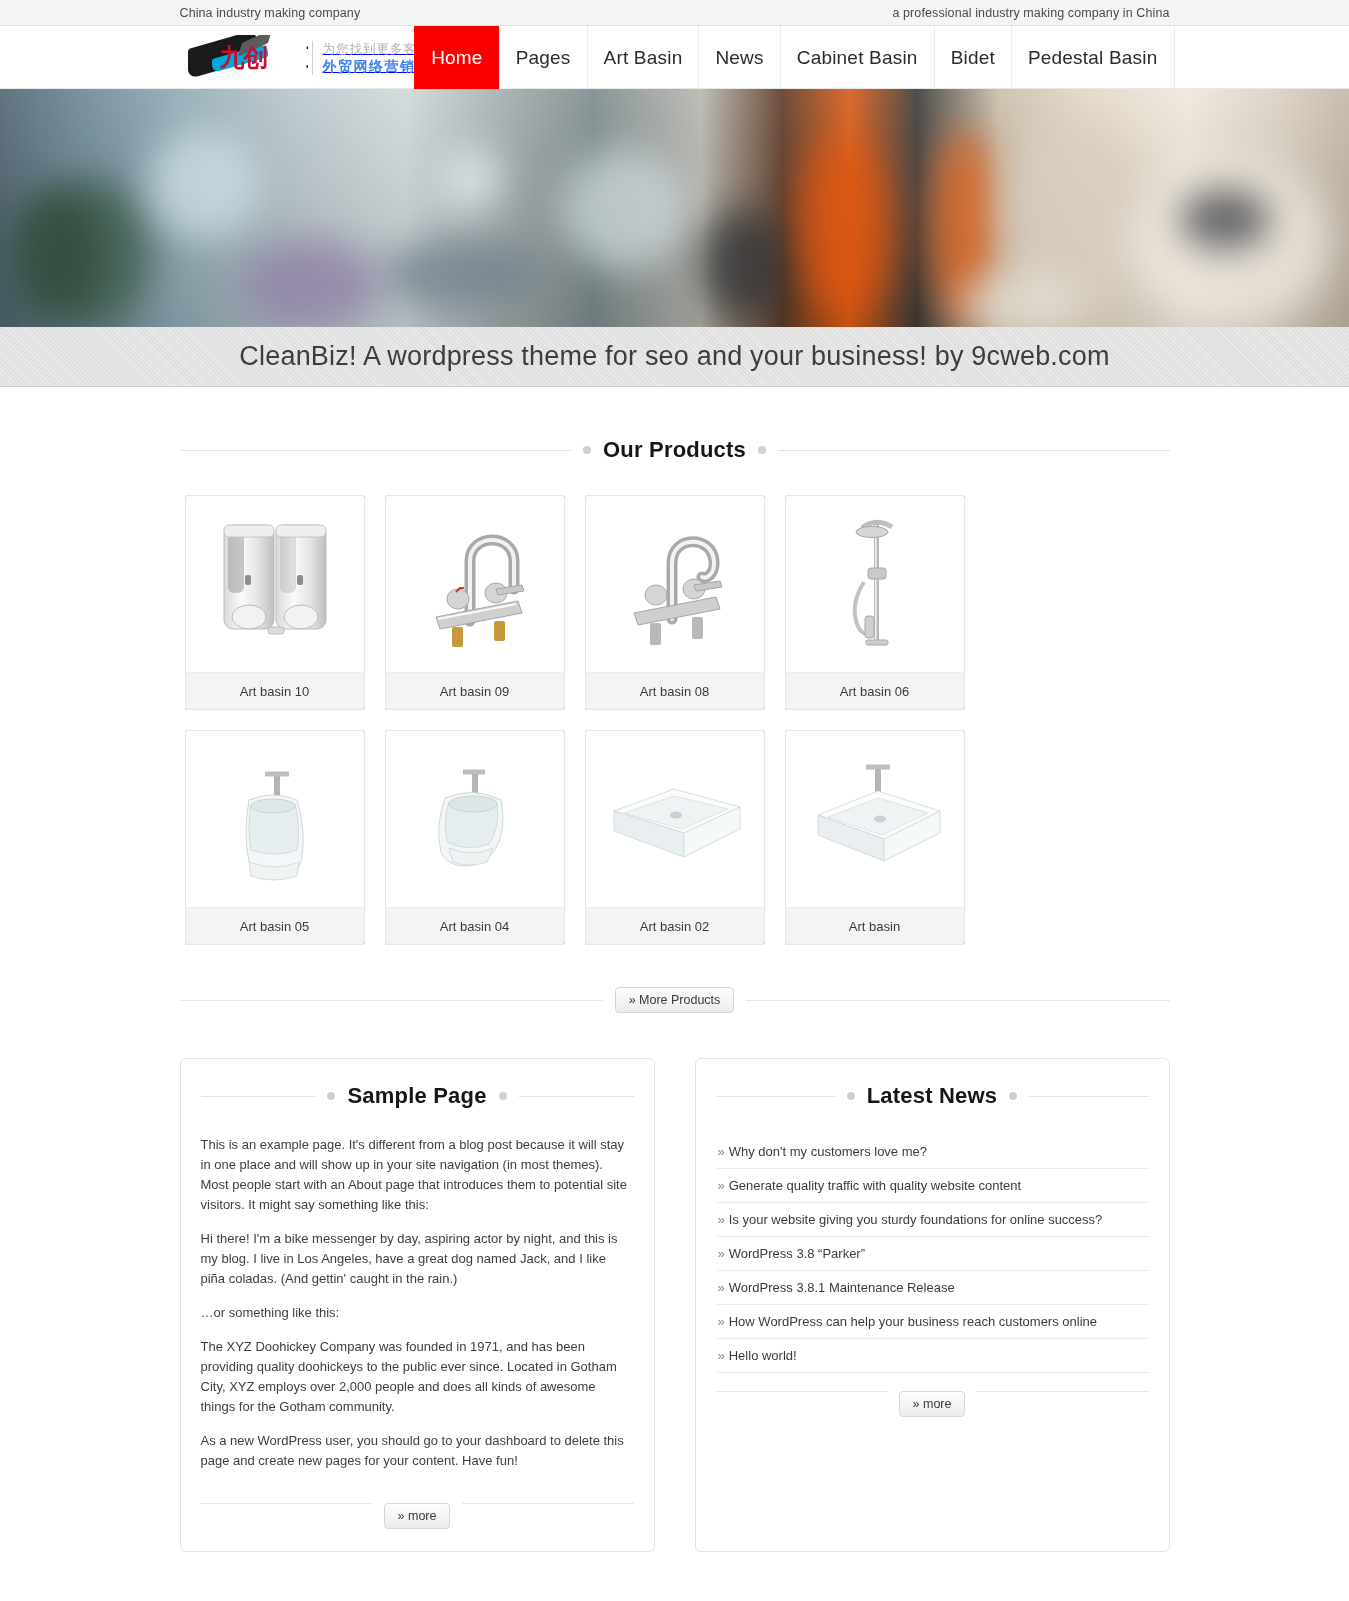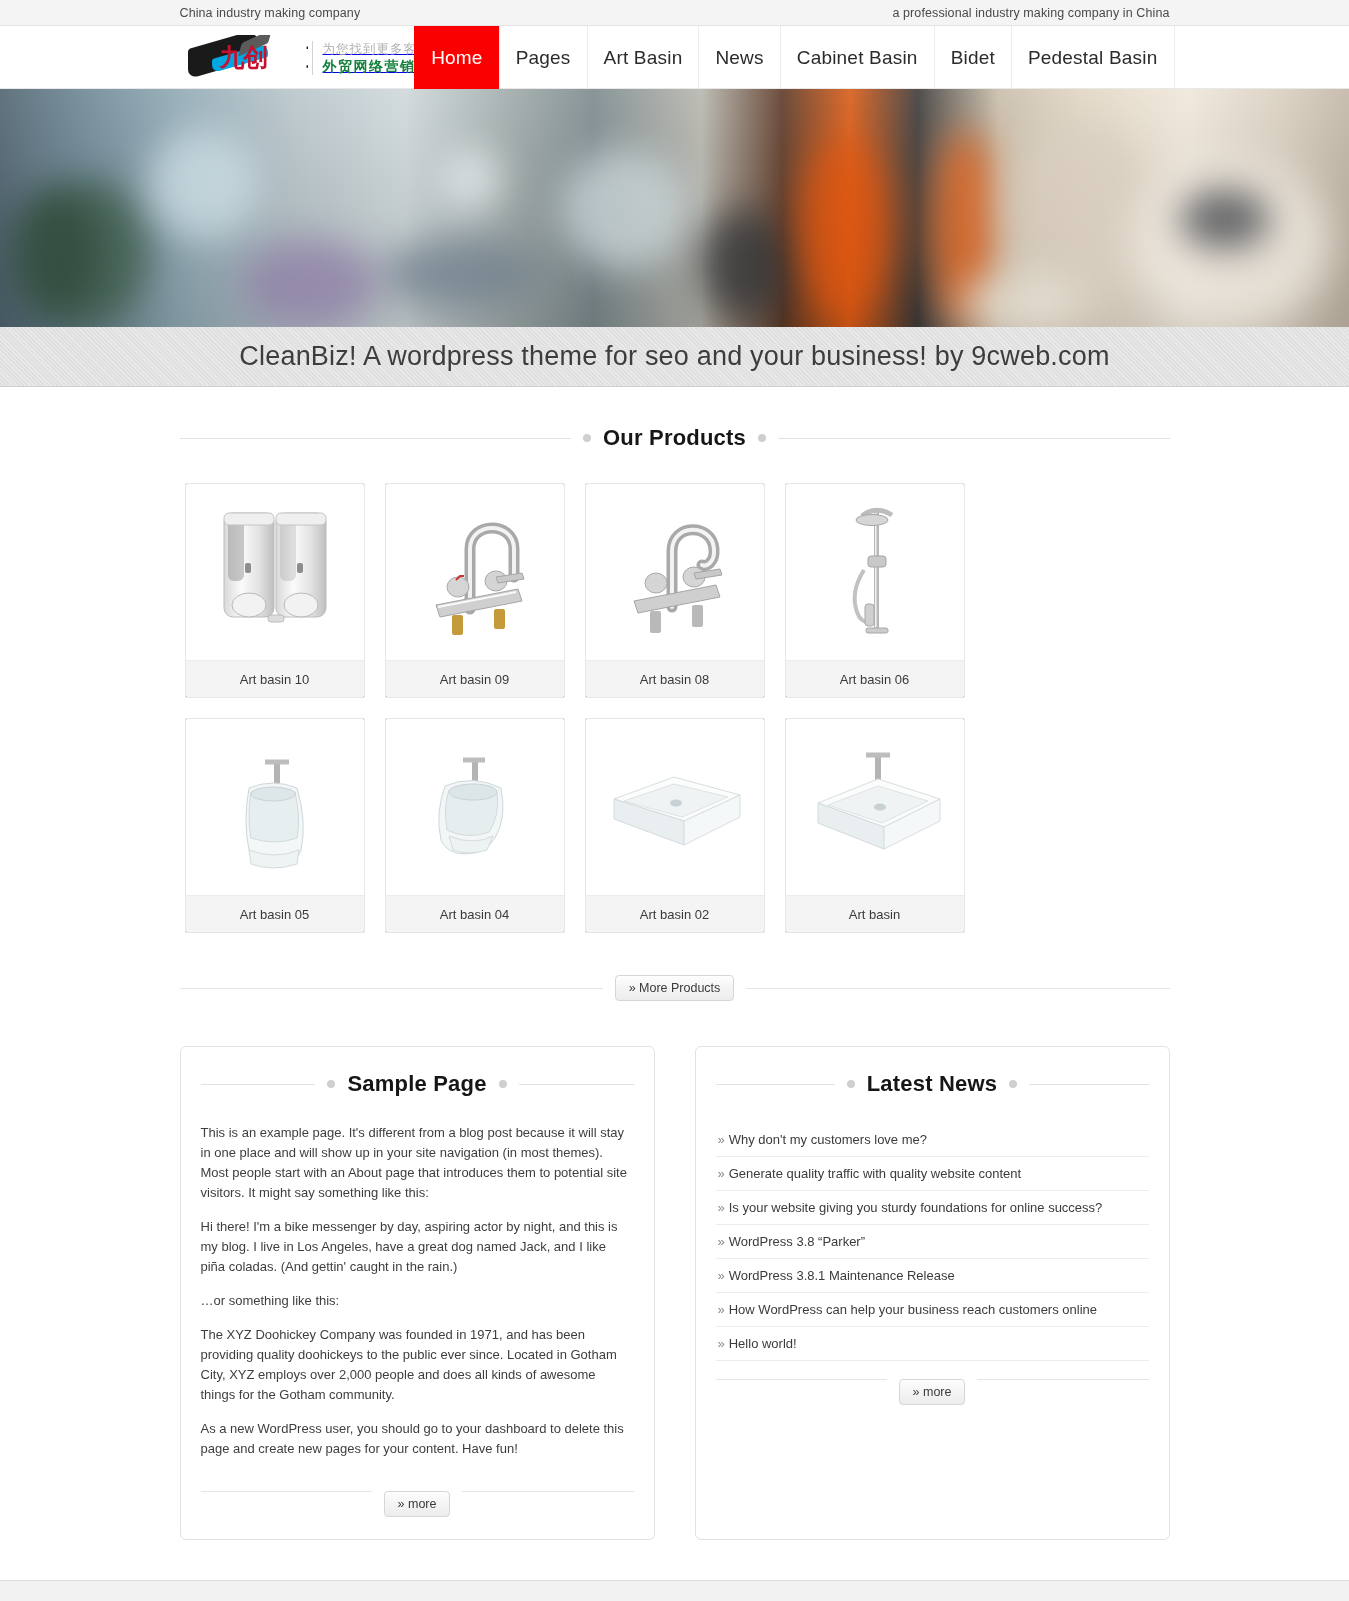--- a/index.html
+++ b/index.html
@@ -110,21 +110,21 @@
     font-family: "DejaVu Sans", sans-serif;
     font-size: 12.5px;
     color: #b0b0b0;
     letter-spacing: 1px;
     line-height: 17px;
   }
   .logo-tag-2 {
     font-family: "DejaVu Sans", sans-serif;
     font-size: 14px;
     font-weight: 700;
-    color: #15803d;
+    color: #3b82f6;
     letter-spacing: 1.5px;
     line-height: 19px;
   }
 
   .mainnav {
     position: absolute;
     right: -5px;
     top: 0;
     height: 63px;
     display: flex;
@@ -202,21 +202,21 @@
   .tagline-text {
     font-family: "Liberation Sans Narrow","Liberation Sans",sans-serif;
     font-size: 27px;
     color: #3d3d3d;
     letter-spacing: .2px;
   }
 
   
   .wrap {
     width: 990px;
-    margin: 0 auto;
+    margin: 12px auto;
     padding-top: 38px;
     padding-bottom: 40px;
   }
 
   
   .sect-title {
     display: flex;
     align-items: center;
     gap: 0;
     margin-bottom: 32px;

